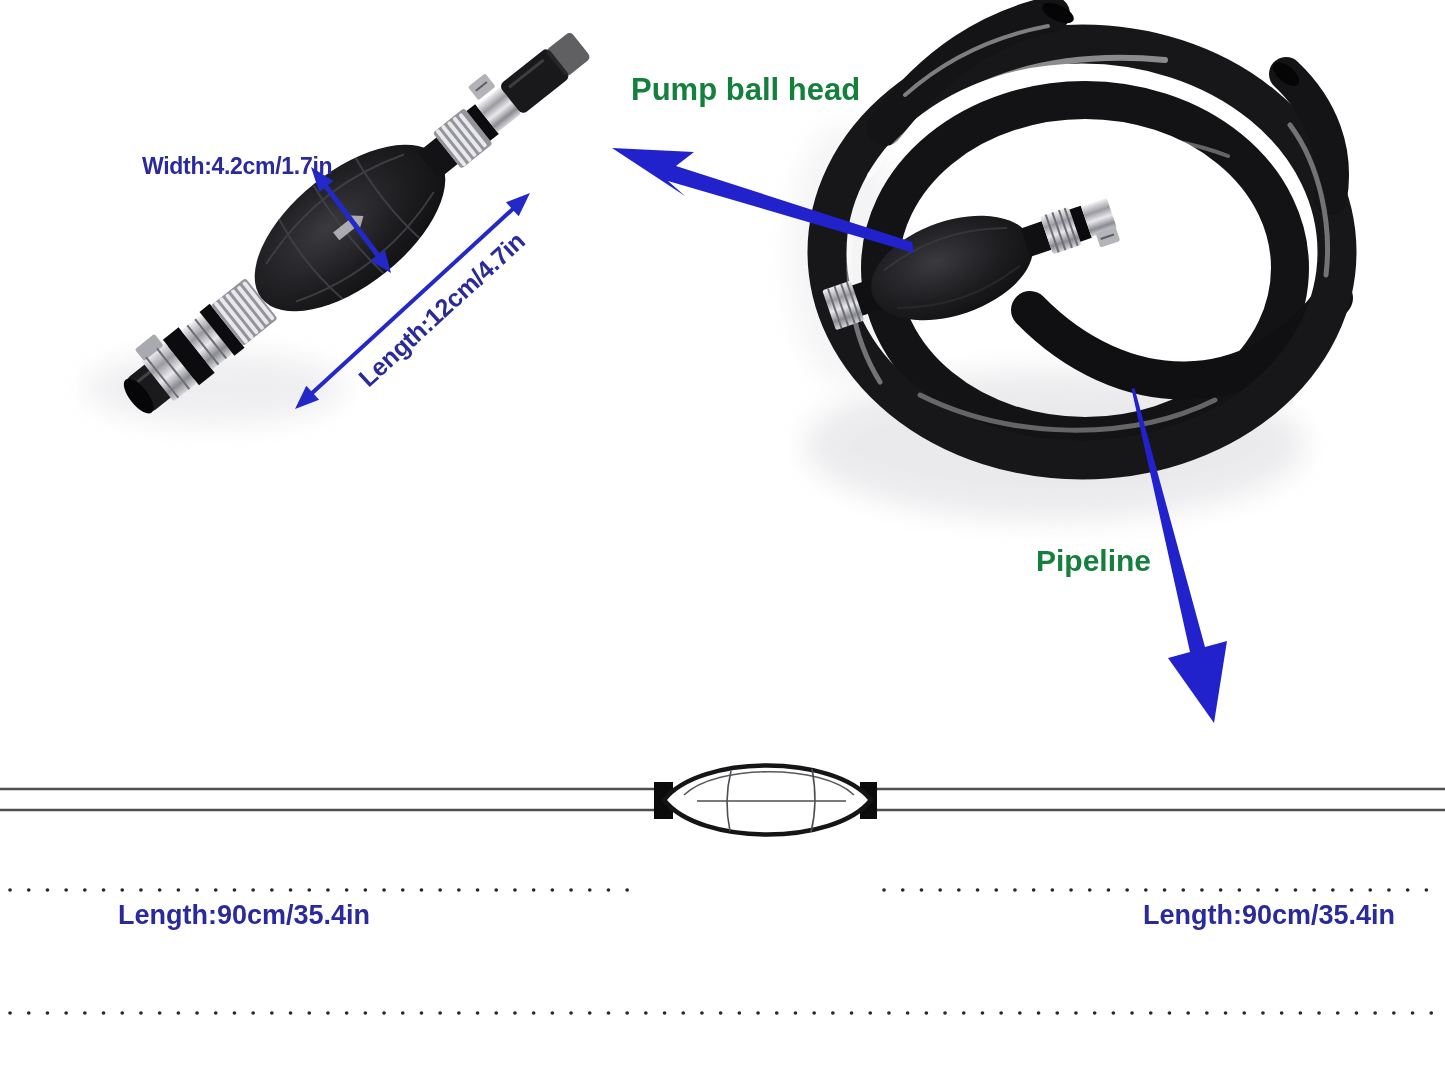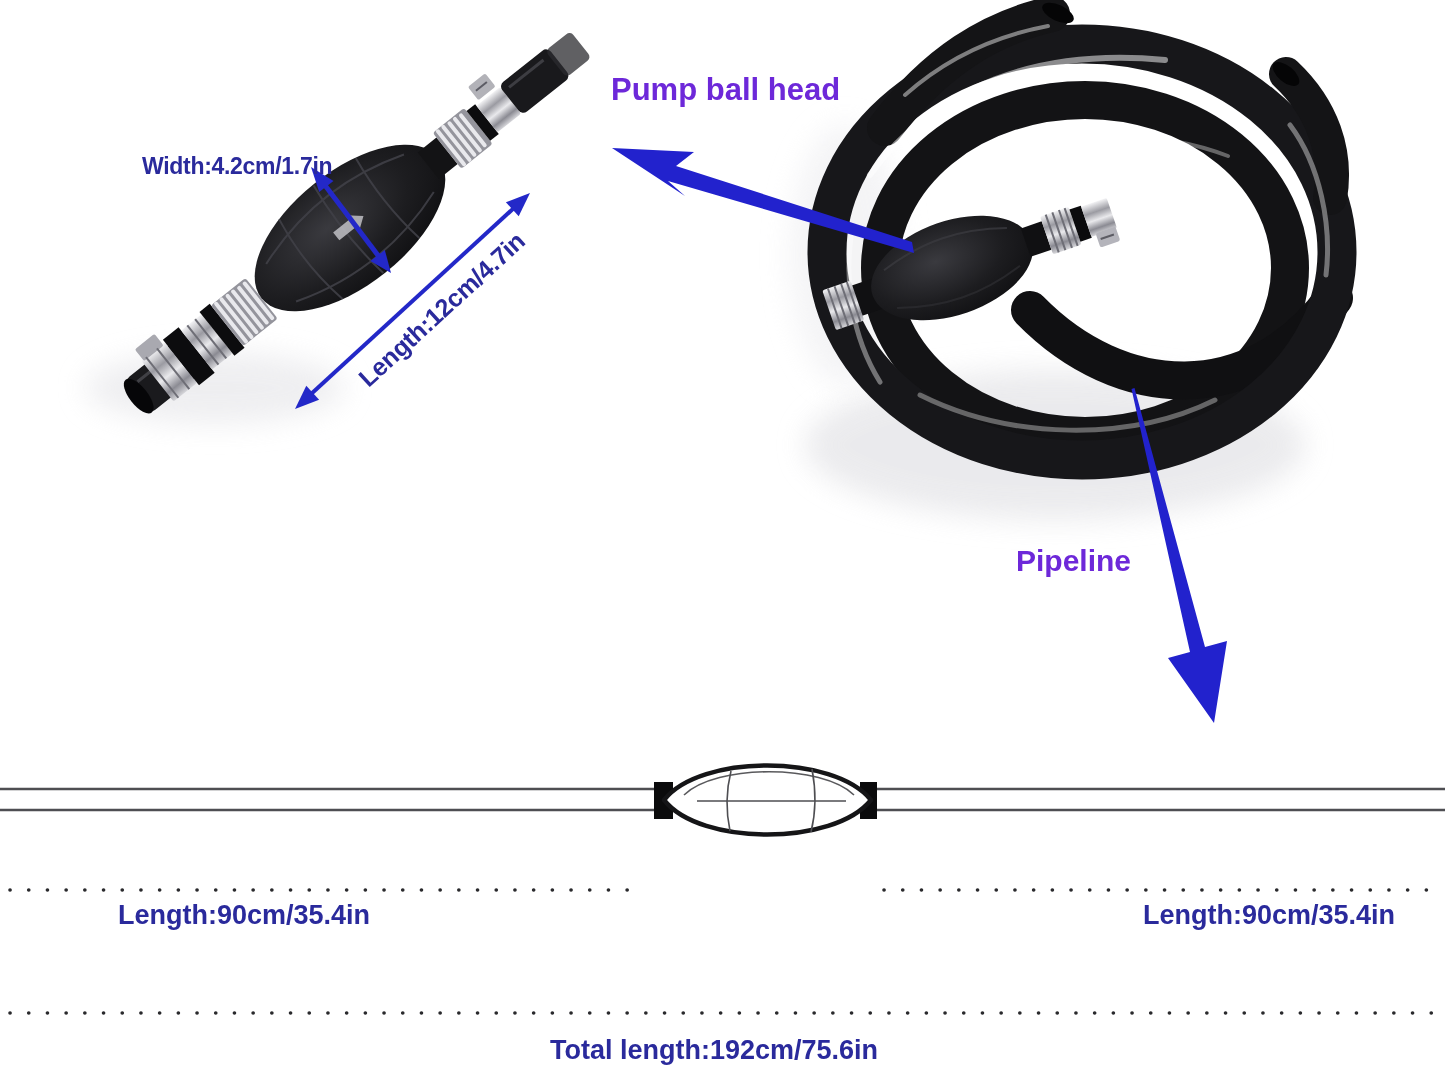--- a/index.html
+++ b/index.html
@@ -1,21 +1,21 @@
 <!DOCTYPE html>
 <html><head>
 <meta charset="utf-8">
 <style>
   html,body{margin:0;padding:0;background:#ffffff;}
   #stage{position:relative;width:1445px;height:1075px;background:#ffffff;overflow:hidden;
          font-family:"Liberation Sans",sans-serif;}
   #gfx{position:absolute;left:0;top:0;}
   .lbl{position:absolute;white-space:nowrap;line-height:1.1;}
   .navy{color:#2a2a9c;font-weight:bold;}
-  .dark{color:#6d28d9;font-weight:bold;}
+  .dark{color:#15803d;font-weight:bold;margin-left:20px;}
   #width-label{left:96px;top:154px;font-size:23px;letter-spacing:-0.3px;margin-left:46px;}
   #length12-label{left:325px;top:296px;width:234px;text-align:center;font-size:25px;
                   letter-spacing:-0.3px;transform:rotate(-42.5deg);}
   #pump-ball-head-label{left:611px;top:73px;font-size:31px;}
   #pipeline-label{left:1016px;top:544px;font-size:30px;}
   #length-left-label{left:118px;top:901px;font-size:27px;}
   #length-right-label{left:1143px;top:901px;font-size:27px;}
   #total-length-label{left:714px;top:1036px;transform:translateX(-50%);font-size:27px;}
 </style>
 </head>
@@ -191,15 +191,14 @@
     </g>
   </g>
 </svg>
 
 <div class="lbl navy" id="width-label">Width:4.2cm/1.7in</div>
 <div class="lbl navy" id="length12-label">Length:12cm/4.7in</div>
 <div class="lbl dark" id="pump-ball-head-label">Pump ball head</div>
 <div class="lbl dark" id="pipeline-label">Pipeline</div>
 <div class="lbl navy" id="length-left-label">Length:90cm/35.4in</div>
 <div class="lbl navy" id="length-right-label">Length:90cm/35.4in</div>
-<div class="lbl navy" id="total-length-label">Total length:192cm/75.6in</div>
 
 </div>
 
 </body></html>

